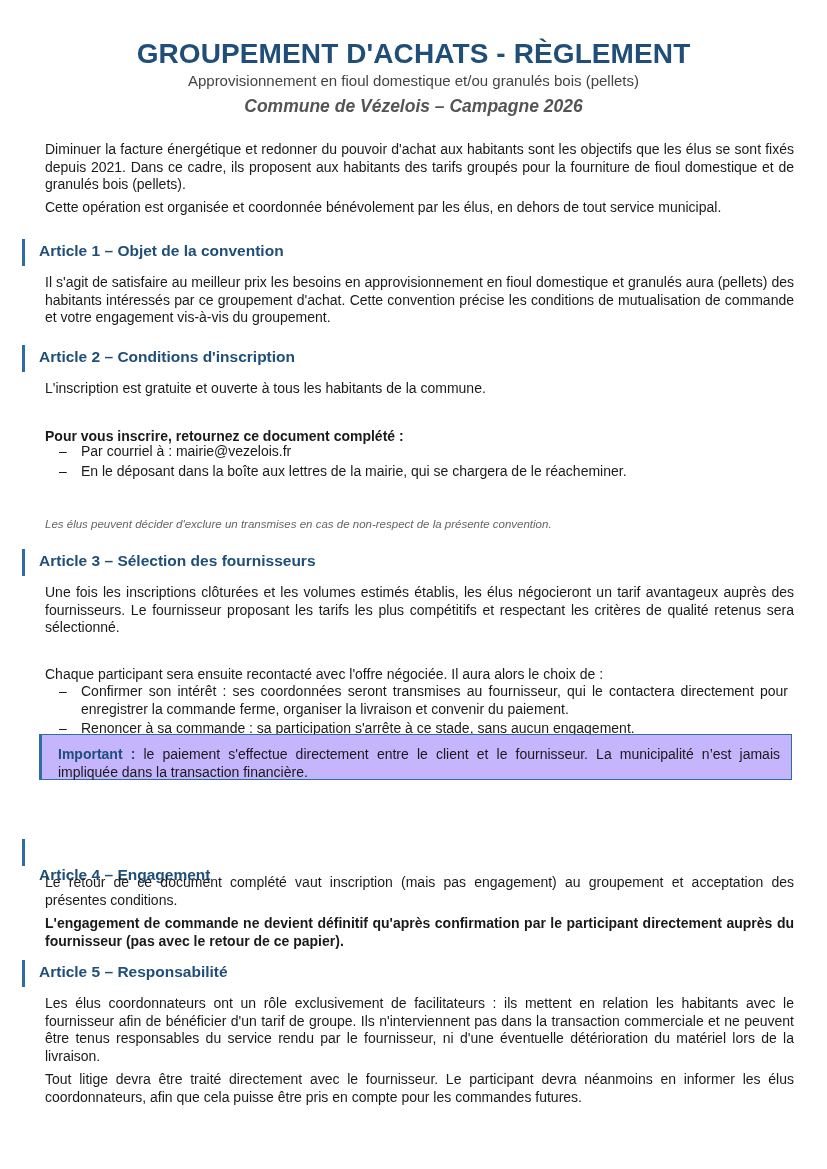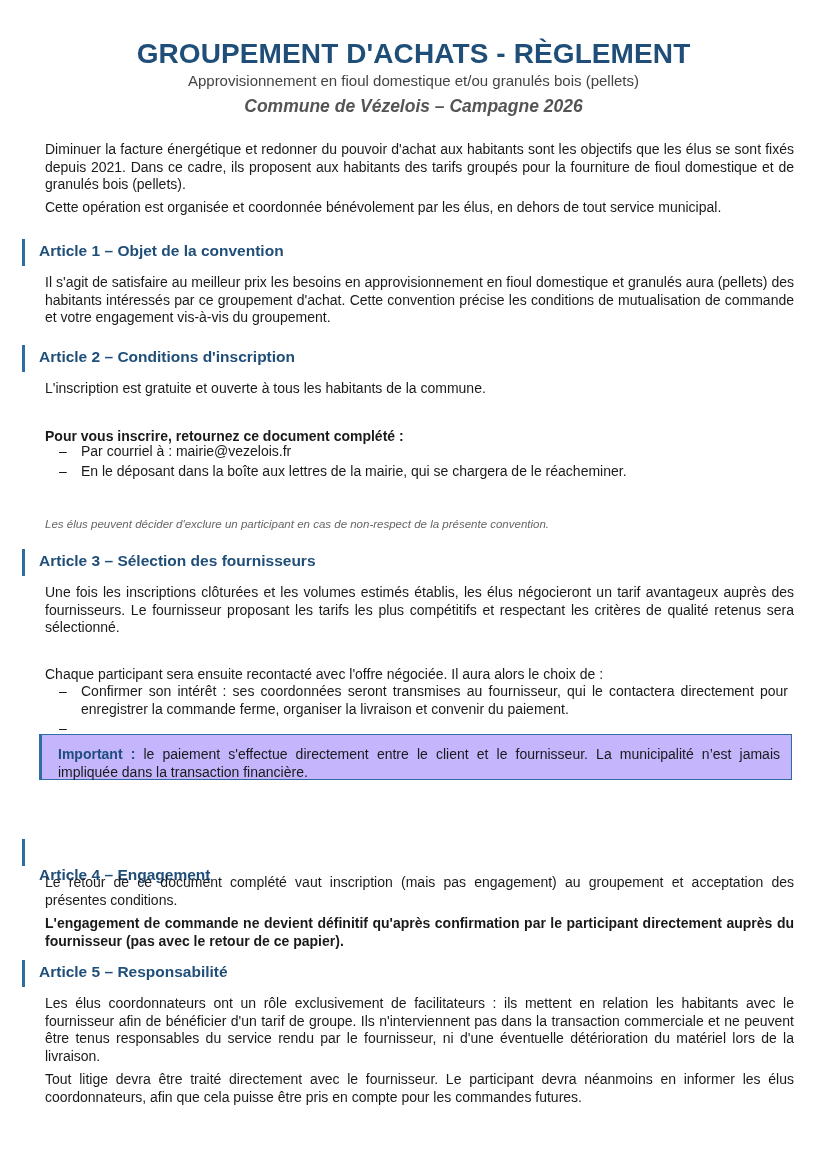--- a/index.html
+++ b/index.html
@@ -41,29 +41,29 @@
   <p class="blk" style="top:268px">Il s'agit de satisfaire au meilleur prix les besoins en approvisionnement en fioul domestique et granulés aura (pellets) des habitants intéressés par ce groupement d'achat. Cette convention précise les conditions de mutualisation de commande et votre engagement vis-à-vis du groupement.</p>
 
   <div class="bar" style="top:345px"></div>
   <div class="h" style="top:348px">Article 2 – Conditions d'inscription</div>
   <p class="blk" style="top:374px">L'inscription est gratuite et ouverte à tous les habitants de la commune.</p>
   <p class="blk bold" style="top:422px">Pour vous inscrire, retournez ce document complété :</p>
   <div class="lst" style="top:443px">
     <div class="li"><span class="dash">–</span><span>Par courriel à : mairie@vezelois.fr</span></div>
     <div class="li"><span class="dash">–</span><span>En le déposant dans la boîte aux lettres de la mairie, qui se chargera de le réacheminer.</span></div>
   </div>
-  <p class="blk note" style="top:510px">Les élus peuvent décider d'exclure un participant en cas de non-respect de la présente convention.</p>
+  <p class="blk note" style="top:510px">Les élus peuvent décider d'exclure un transmises en cas de non-respect de la présente convention.</p>
 
   <div class="bar" style="top:549px"></div>
   <div class="h" style="top:552px">Article 3 – Sélection des fournisseurs</div>
   <p class="blk" style="top:578px">Une fois les inscriptions clôturées et les volumes estimés établis, les élus négocieront un tarif avantageux auprès des fournisseurs. Le fournisseur proposant les tarifs les plus compétitifs et respectant les critères de qualité retenus sera sélectionné.</p>
   <p class="blk" style="top:660px">Chaque participant sera ensuite recontacté avec l'offre négociée. Il aura alors le choix de :</p>
   <div class="lst" style="top:683px">
     <div class="li"><span class="dash">–</span><span>Confirmer son intérêt : ses coordonnées seront transmises au fournisseur, qui le contactera directement pour enregistrer la commande ferme, organiser la livraison et convenir du paiement.</span></div>
-    <div class="li"><span class="dash">–</span></div>
+    <div class="li"><span class="dash">–</span><span>Renoncer à sa commande : sa participation s'arrête à ce stade, sans aucun engagement.</span></div>
   </div>
 
   <div class="important">
     <p><span class="lbl">Important :</span><span> le paiement s'effectue directement entre le client et le fournisseur. La municipalité n’est jamais impliquée dans la transaction financière.</span></p>
   </div>
 
   <div class="bar" style="top:839px"></div>
   <div class="h" style="top:866px">Article 4 – Engagement</div>
   <p class="blk" style="top:868px">Le retour de ce document complété vaut inscription (mais pas engagement) au groupement et acceptation des présentes conditions.</p>
   <p class="blk bold" style="top:909px">L'engagement de commande ne devient définitif qu'après confirmation par le participant directement auprès du fournisseur (pas avec le retour de ce papier).</p>

